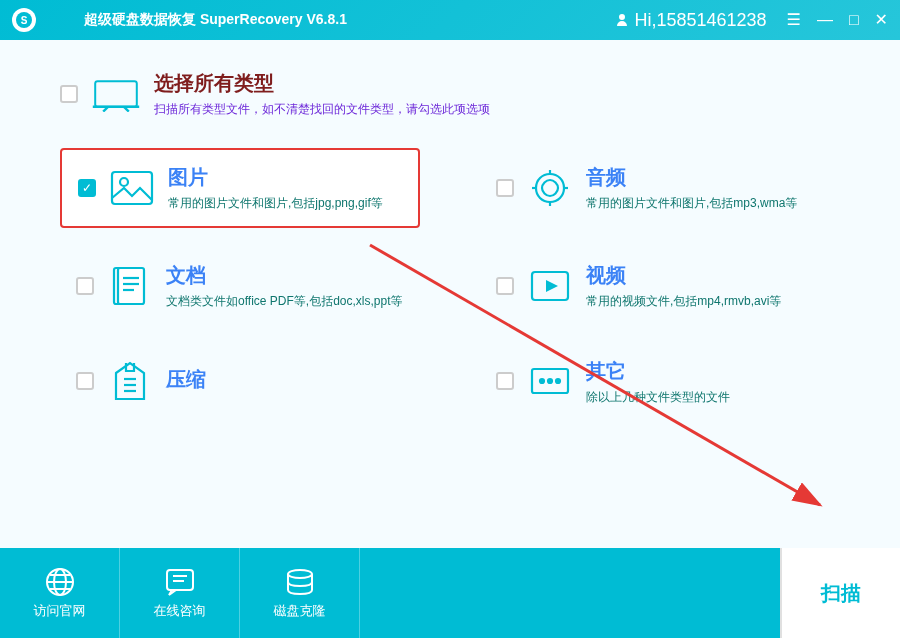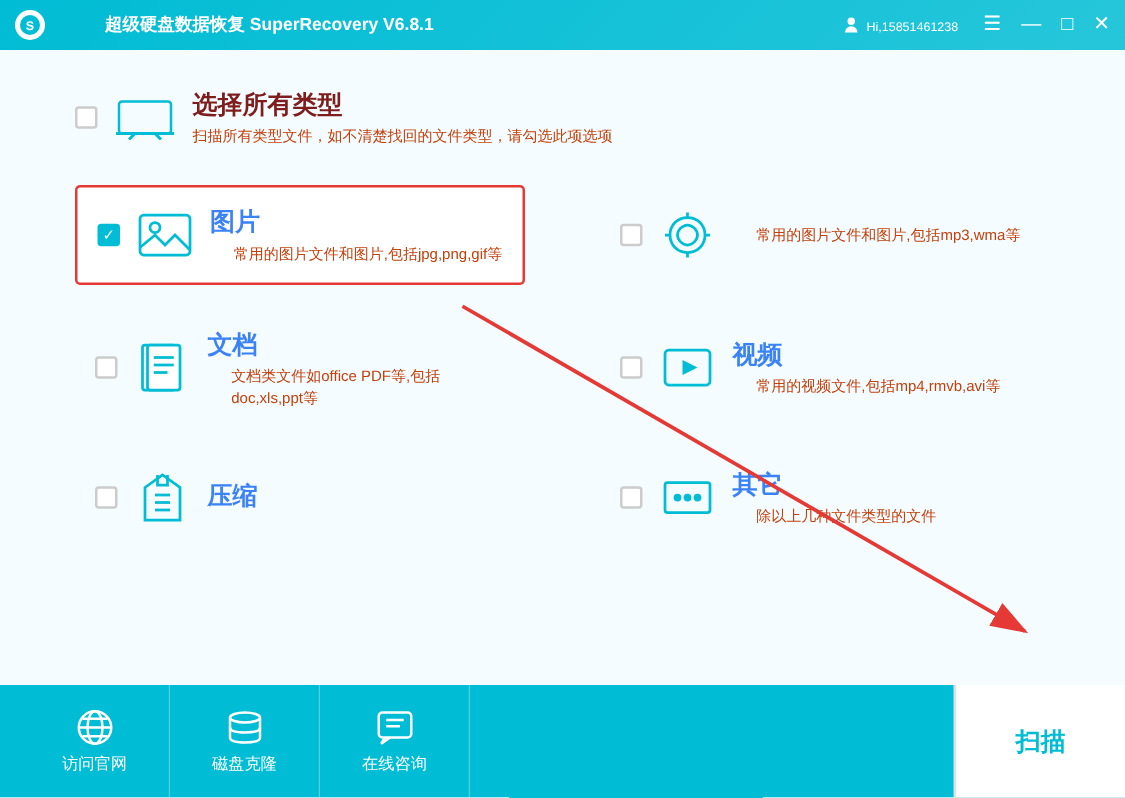--- a/index.html
+++ b/index.html
@@ -37,25 +37,25 @@
       font-weight: bold;
     }
     .title-bar-text {
       font-size: 14px;
       font-weight: bold;
       flex: 1;
       color: white;
       margin-left: 40px;
     }
     .title-bar-user {
-      font-size: 10px;
+      font-size: 18px;
       color: white;
       margin-right: 20px;
       display: flex;
-      align-items: flex-end;
+      align-items: center;
       gap: 4px;
     }
     .title-bar-controls {
       display: flex;
       gap: 16px;
       align-items: center;
     }
     .title-bar-btn {
       color: white;
       font-size: 16px;
@@ -102,21 +102,21 @@
       height: 36px;
       color: #00bcd4;
     }
     .select-all-info h3 {
       font-size: 20px;
       color: #7f1d1d;
       margin-bottom: 4px;
     }
     .select-all-info p {
       font-size: 12px;
-      color: #c2410c;
+      color: #6d28d9;
     }
 
     
     .file-types-grid {
       display: grid;
       grid-template-columns: 1fr 1fr;
       gap: 20px 60px;
     }
 
     .file-type-item {
@@ -137,39 +137,37 @@
       flex-shrink: 0;
       color: #00bcd4;
     }
     .file-type-info h3 {
       font-size: 20px;
       color: #3b82f6;
       margin-bottom: 4px;
     }
     .file-type-info p {
       font-size: 12px;
-      color: #c2410c;
+      color: #0f766e;
       line-height: 1.4;
-      margin-left: 19px;
     }
 
     
     .bottom-bar {
       height: 90px;
       background: #00bcd4;
       display: flex;
       align-items: center;
       flex-shrink: 0;
       position: relative;
     }
     .bottom-nav {
       display: flex;
       align-items: center;
       flex: 1;
-      padding-left: 16px;
     }
     .bottom-nav-item {
       display: flex;
       flex-direction: column;
       align-items: center;
       justify-content: center;
       gap: 4px;
       width: 120px;
       color: white;
       cursor: pointer;
@@ -183,21 +181,21 @@
     }
     .bottom-nav-label {
       font-size: 13px;
       color: white;
     }
     .scan-button {
       position: absolute;
       right: 0;
       top: 0;
       bottom: 0;
-      width: 137px;
+      width: 120px;
       background: white;
       display: flex;
       align-items: center;
       justify-content: center;
       font-size: 20px;
       color: #00bcd4;
       cursor: pointer;
       font-weight: bold;
       border-left: 2px solid #e0e0e0;
     }
@@ -272,20 +270,21 @@
       <div class="checkbox"></div>
       <svg class="file-type-icon" viewBox="0 0 44 44" fill="none" stroke="#00bcd4" stroke-width="2.2">
         <path d="M22 8 C30 8 36 14 36 22 C36 30 30 36 22 36 C14 36 8 30 8 22 C8 14 14 8 22 8Z" fill="none" stroke="#00bcd4"></path>
         <path d="M22 14 C26 14 30 18 30 22 C30 26 26 30 22 30 C18 30 14 26 14 22 C14 18 18 14 22 14Z" fill="none" stroke="#00bcd4"></path>
         <line x1="4" y1="22" x2="8" y2="22" stroke="#00bcd4"></line>
         <line x1="36" y1="22" x2="40" y2="22" stroke="#00bcd4"></line>
         <line x1="22" y1="4" x2="22" y2="8" stroke="#00bcd4"></line>
         <line x1="22" y1="36" x2="22" y2="40" stroke="#00bcd4"></line>
       </svg>
       <div class="file-type-info">
+        <h3>音频</h3>
         <p>常用的图片文件和图片,包括mp3,wma等</p>
       </div>
     </div>
 
     <div class="file-type-item">
       <div class="checkbox"></div>
       <svg class="file-type-icon" viewBox="0 0 44 44" fill="none" stroke="#00bcd4" stroke-width="2.2">
         <rect x="6" y="4" width="26" height="36" rx="2" fill="none" stroke="#00bcd4"></rect>
         <rect x="10" y="4" width="26" height="36" rx="2" fill="white" stroke="#00bcd4"></rect>
         <line x1="15" y1="14" x2="31" y2="14" stroke="#00bcd4"></line>
@@ -360,36 +359,36 @@
         <ellipse cx="16" cy="16" rx="6" ry="13"></ellipse>
         <line x1="3" y1="16" x2="29" y2="16"></line>
         <line x1="6" y1="9" x2="26" y2="9"></line>
         <line x1="6" y1="23" x2="26" y2="23"></line>
       </svg>
       <span class="bottom-nav-label">访问官网</span>
     </div>
 
     <div class="bottom-nav-item">
       <svg width="32" height="32" viewBox="0 0 32 32" fill="none" stroke="white" stroke-width="2">
-        <ellipse cx="16" cy="8" rx="12" ry="4"></ellipse>
-        <path d="M4 8 L4 16 Q4 20 16 20 Q28 20 28 16 L28 8"></path>
-        <path d="M4 16 L4 24 Q4 28 16 28 Q28 28 28 24 L28 16"></path>
-      </svg>
-      <span class="bottom-nav-label">磁盘克隆</span>
-    </div>
-
-    <div class="bottom-nav-item">
-      <svg width="32" height="32" viewBox="0 0 32 32" fill="none" stroke="white" stroke-width="2">
         <rect x="3" y="4" width="26" height="20" rx="3" fill="none"></rect>
         <line x1="9" y1="10" x2="23" y2="10"></line>
         <line x1="9" y1="15" x2="20" y2="15"></line>
         <polyline points="8,24 5,29 12,24"></polyline>
       </svg>
       <span class="bottom-nav-label">在线咨询</span>
     </div>
 
+    <div class="bottom-nav-item">
+      <svg width="32" height="32" viewBox="0 0 32 32" fill="none" stroke="white" stroke-width="2">
+        <ellipse cx="16" cy="8" rx="12" ry="4"></ellipse>
+        <path d="M4 8 L4 16 Q4 20 16 20 Q28 20 28 16 L28 8"></path>
+        <path d="M4 16 L4 24 Q4 28 16 28 Q28 28 28 24 L28 16"></path>
+      </svg>
+      <span class="bottom-nav-label">磁盘克隆</span>
+    </div>
+
 
   </div>
 
   <div class="scan-button">
     <span>扫描</span>
   </div>
 </div>
 
 </body></html>

